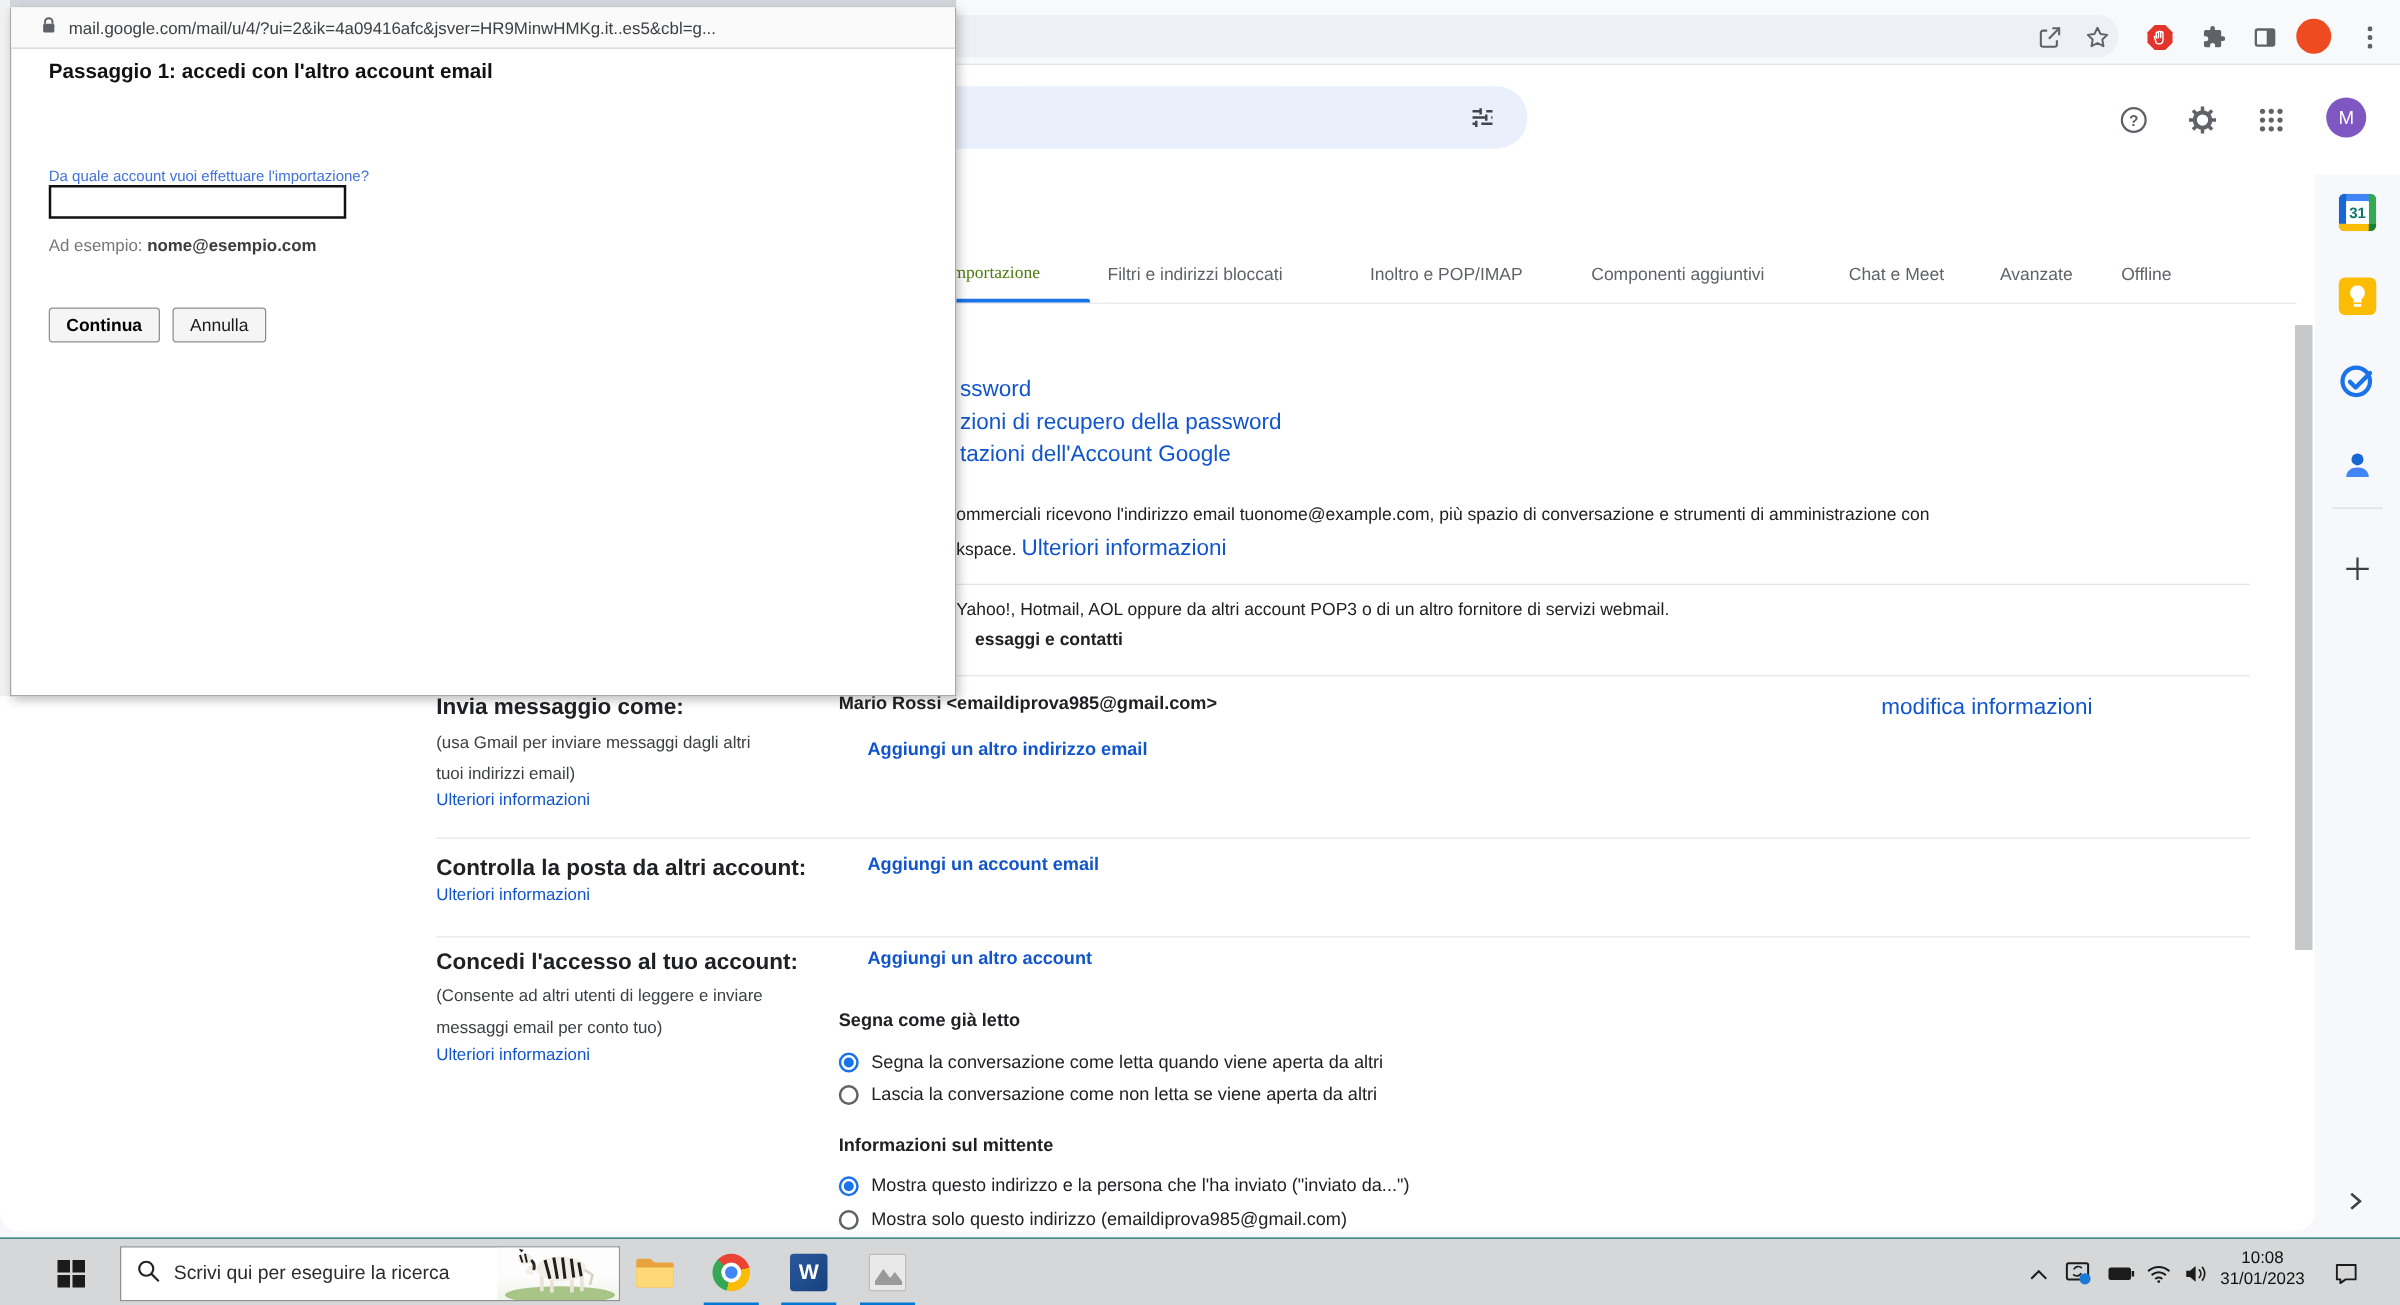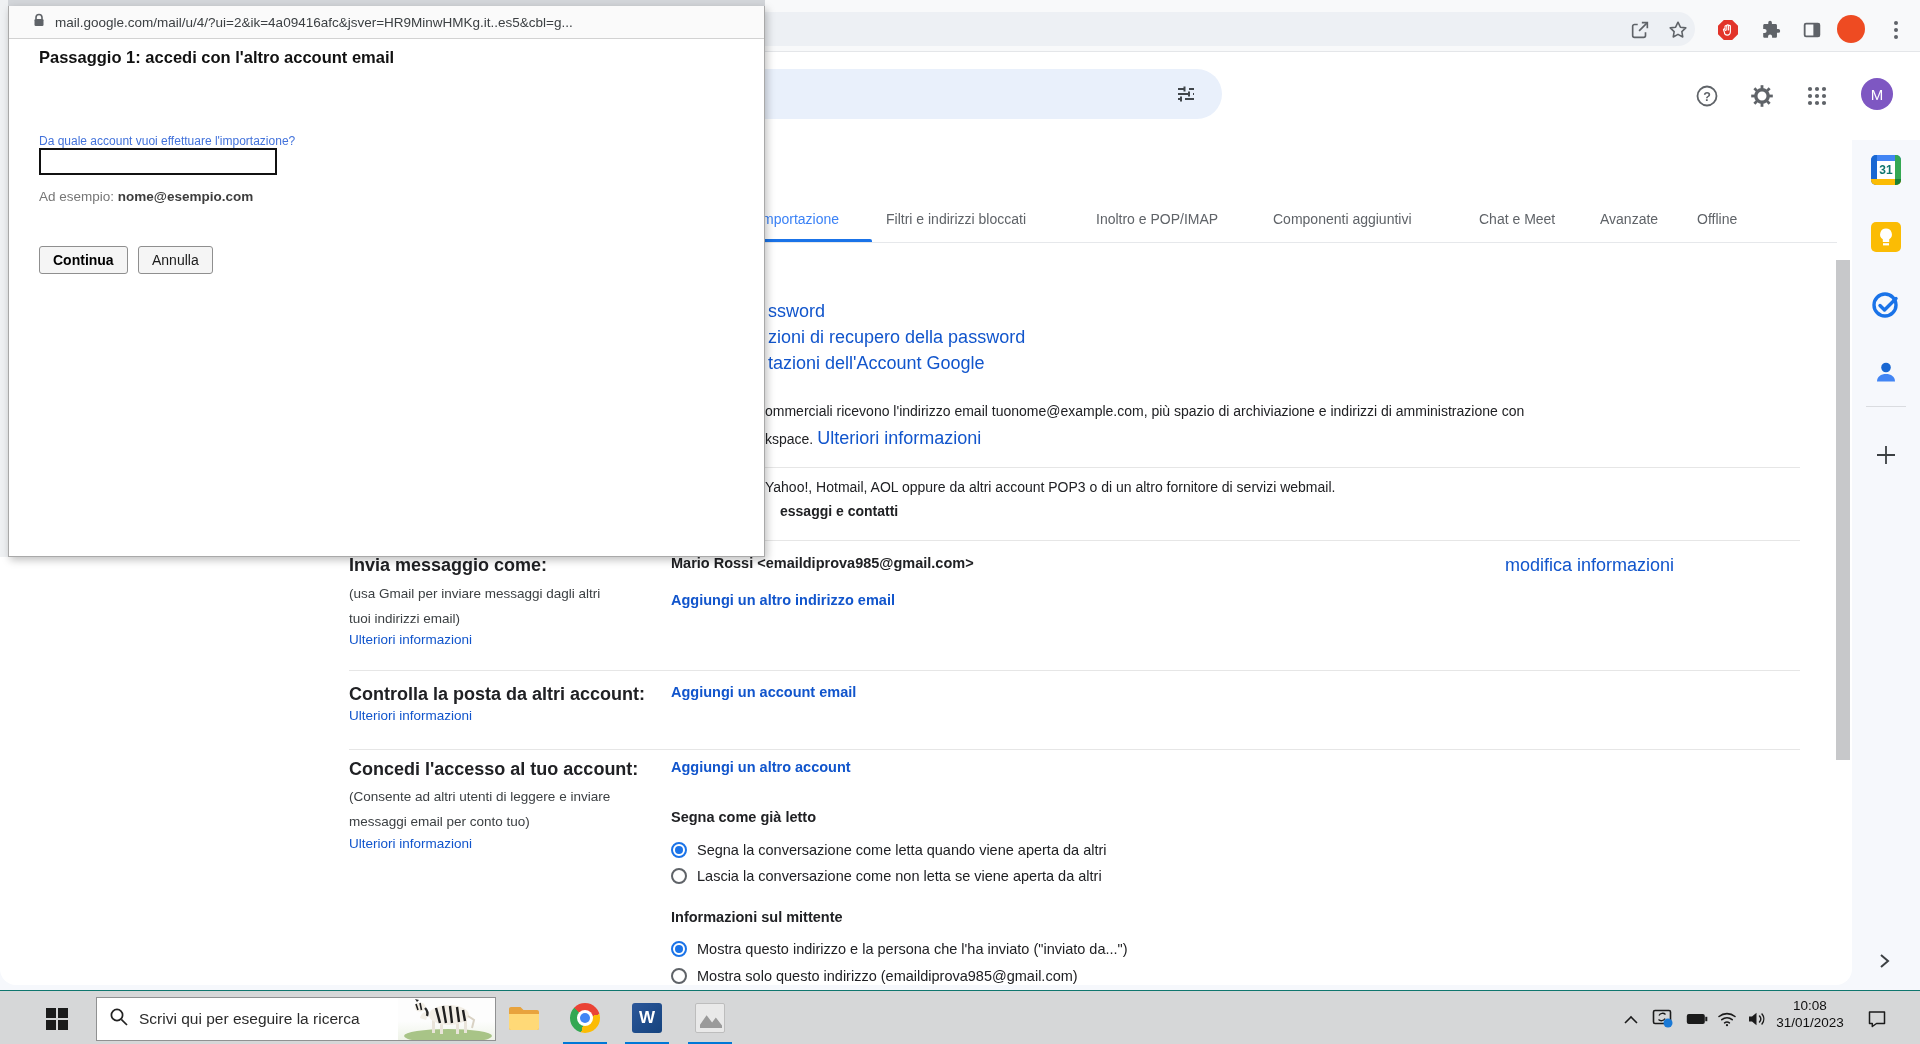--- a/index.html
+++ b/index.html
@@ -15,29 +15,29 @@
   
   .gmail-bg { left:0; top:52px; width:1920px; height:938px; background:#f6f8fc; }
   .gmail-header { left:0; top:52px; width:1920px; height:88px; background:#fff; }
   .search-pill { left:620px; top:17px; width:602px; height:50px; background:#e9f0fb; border-radius:25px; }
   .hd-icon { top:30px; width:28px; height:28px; display:flex; align-items:center; justify-content:center; cursor:pointer; }
   .gmail-avatar { left:1861px; top:26px; width:32px; height:32px; border-radius:50%; background:#7e57c2; color:#fff; font-size:15px; display:flex; align-items:center; justify-content:center; }
 
   .gmail-card { left:0; top:140px; width:1852px; height:845px; background:#fff; border-radius:0 0 16px 16px; overflow:hidden; }
 
   .tab { top:71px; font-size:14px; color:#5f6368; cursor:pointer; white-space:nowrap; }
-  .tab.active { color:#3b82f6; }
+  .tab.active { color:#4d7c0f;font-family:Liberation Serif, serif; }
   .tab-underline { left:755px; top:99px; width:117px; height:3px; background:#1a73e8; border-radius:2px 2px 0 0; }
   .tabs-border { left:300px; top:102px; width:1537px; height:1px; background:#e6e8eb; }
 
   .divider { height:1px; background:#e6e6e6; left:349px; width:1451px; }
   .link { color:#1155cc; cursor:pointer; text-decoration:none; white-space:nowrap; }
   .link-14 { font-size:18px; }
   .link-sm { font-size:13.5px; }
-  .action-link { font-size:14.5px; font-weight:bold; color:#1155cc; cursor:pointer; white-space:nowrap; }
+  .action-link { font-size:14.5px; font-weight:bold; color:#1155cc; cursor:pointer; white-space:nowrap;margin-left:23px; }
   .row-label { font-size:18px; font-weight:bold; color:#202124; white-space:nowrap;text-align:center; }
   .row-desc { font-size:13.5px; color:#3c4043; line-height:25px; width:276px; }
   .body-text { font-size:14px; color:#202124; white-space:nowrap; }
   .bold-text { font-weight:bold; }
   .heading-sm { font-size:14.5px; font-weight:bold; color:#202124; white-space:nowrap; }
   .radio-row { display:flex; gap:10px; }
   .radio { width:16px; height:16px; border-radius:50%; border:2px solid #5f6368; background:#fff; flex:0 0 16px; cursor:pointer; display:flex; align-items:center; justify-content:center; }
   .radio.sel { border-color:#1a73e8; }
   .radio.sel .dot { width:8px; height:8px; border-radius:50%; background:#1a73e8; }
   .radio-label { font-size:14.5px; color:#202124; white-space:nowrap; }
@@ -179,21 +179,21 @@
   <div class="abs tab" style="left:1479px">Chat e Meet</div>
   <div class="abs tab" style="left:1600px">Avanzate</div>
   <div class="abs tab" style="left:1697px">Offline</div>
   <div class="abs tabs-border"></div>
   <div class="abs tab-underline"></div>
 
   <div class="abs link link-14" style="left:768px;top:161px">ssword</div>
   <div class="abs link link-14" style="left:768px;top:187px">zioni di recupero della password</div>
   <div class="abs link link-14" style="left:768px;top:213px">tazioni dell'Account Google</div>
 
-  <div class="abs body-text" style="left:765px;top:263px">ommerciali ricevono l'indirizzo email tuonome@example.com, più spazio di archiviazione e indirizzi di amministrazione con</div>
+  <div class="abs body-text" style="left:765px;top:263px">ommerciali ricevono l'indirizzo email tuonome@example.com, più spazio di conversazione e strumenti di amministrazione con</div>
   <div class="abs body-text" style="left:765px;top:288px">
     <span>kspace. </span><span class="link link-14">Ulteriori informazioni</span>
   </div>
   <div class="abs divider" style="top:327px"></div>
 
   <div class="abs body-text" style="left:765px;top:339px">Yahoo!, Hotmail, AOL oppure da altri account POP3 o di un altro fornitore di servizi webmail.</div>
   <div class="abs body-text bold-text" style="left:780px;top:363px">essaggi e contatti</div>
   <div class="abs divider" style="top:400px"></div>
 
   <div class="abs row-label" style="left:349px;top:415px">Invia messaggio come:</div>

